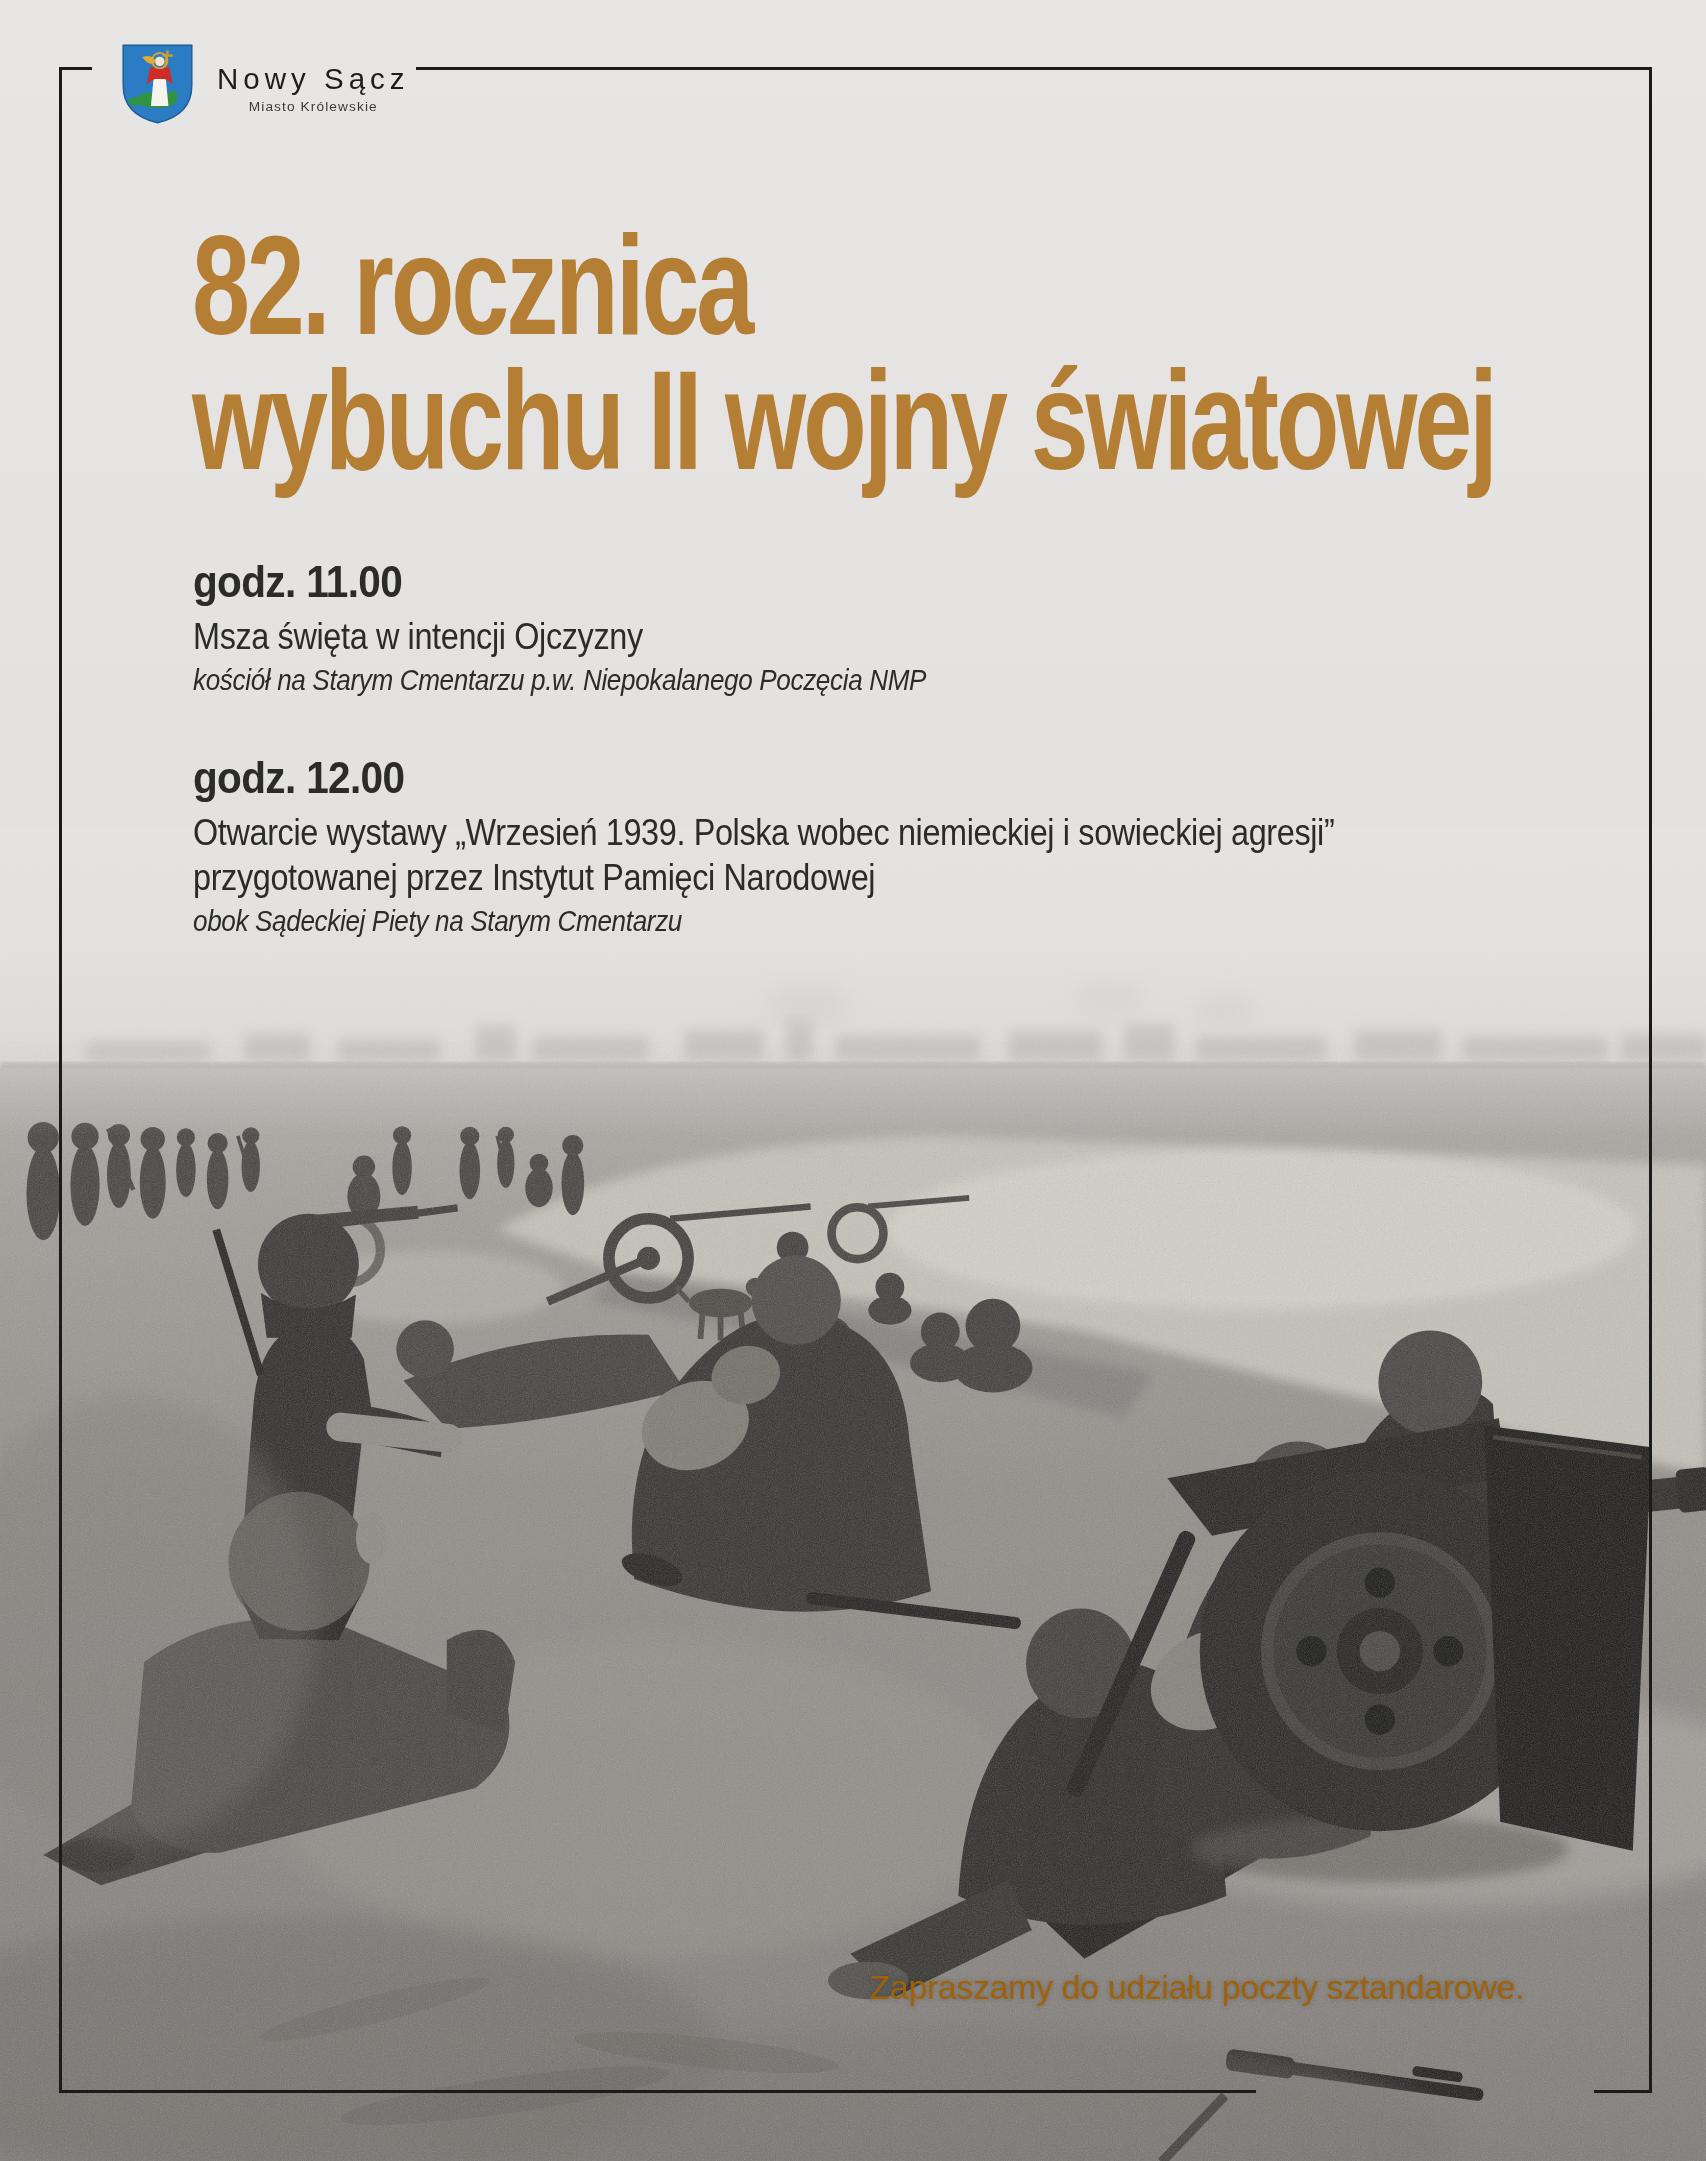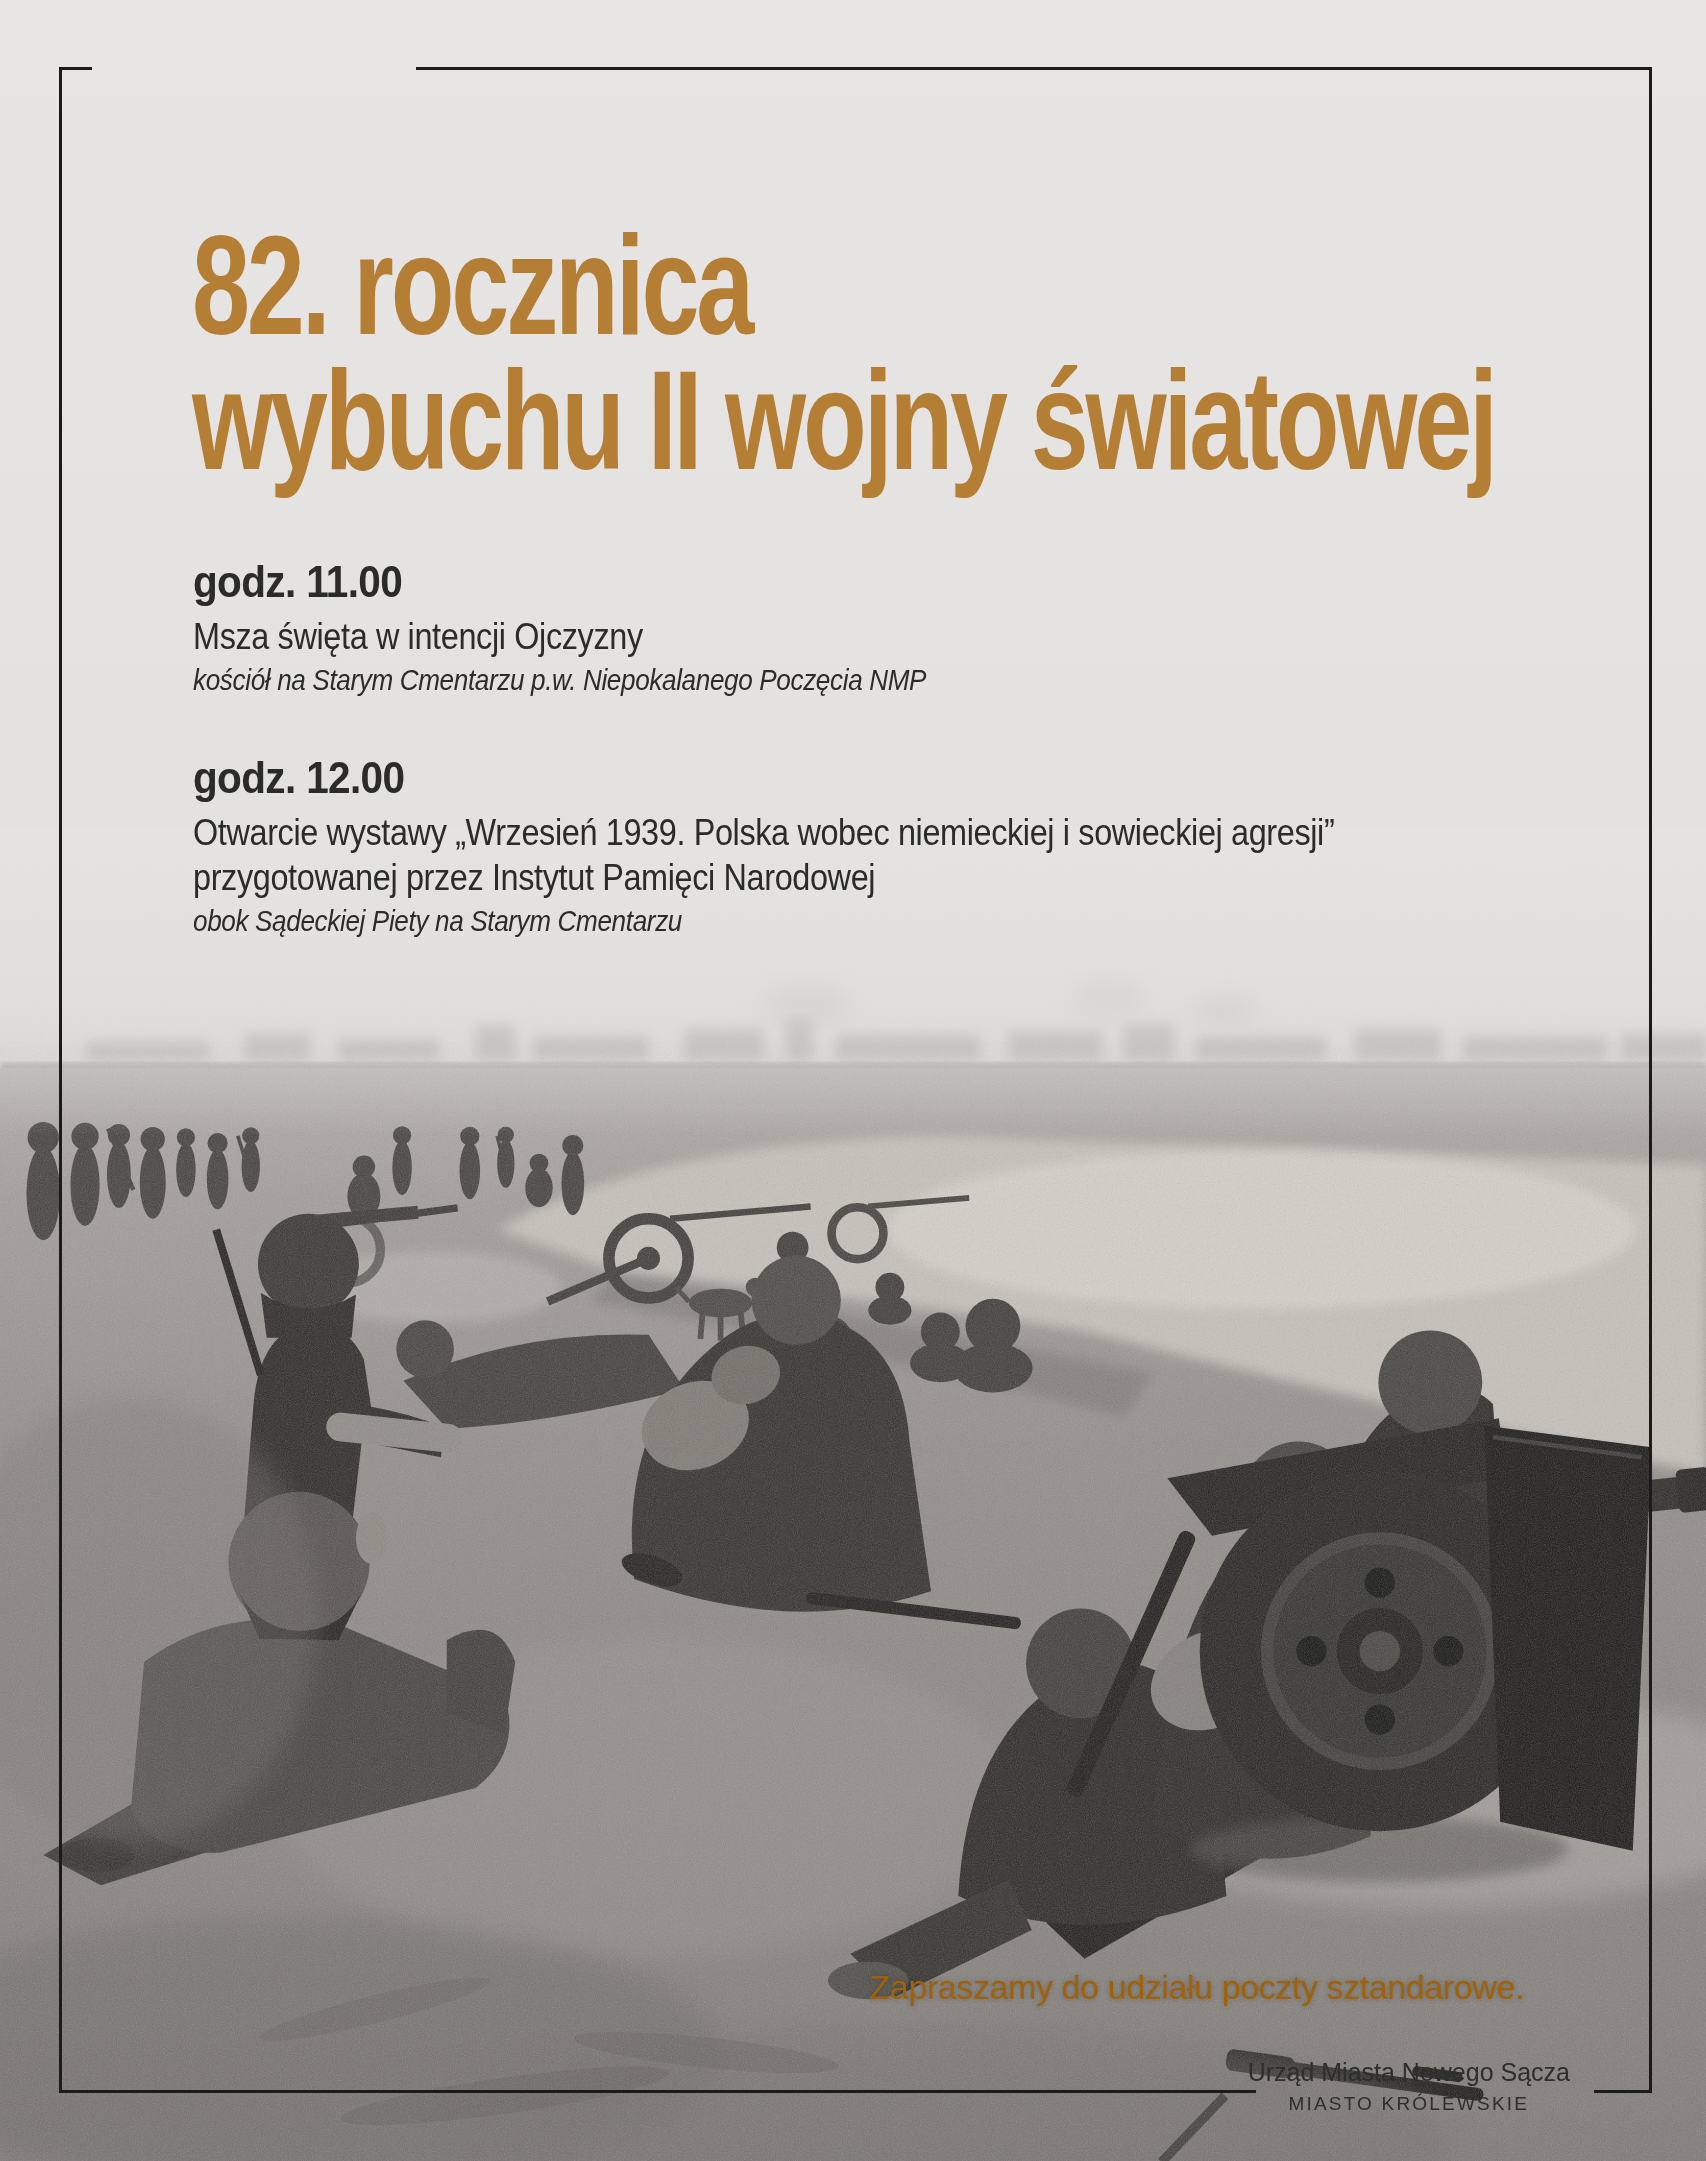--- a/index.html
+++ b/index.html
@@ -280,20 +280,38 @@
     <rect x="0" y="0" width="2369" height="430" fill="url(#fadeG)"></rect>
   </svg>
 
   <div class="frame frame-top-a"></div>
   <div class="frame frame-top-b"></div>
   <div class="frame frame-left"></div>
   <div class="frame frame-right"></div>
   <div class="frame frame-bottom-a"></div>
   <div class="frame frame-bottom-b"></div>
 
+  <div class="logo">
+    <svg class="shield" viewBox="0 0 100 112" aria-hidden="true">
+      <path d="M3,3 H97 V58 C97,92 72,104 50,109 C28,104 3,92 3,58 Z" fill="#2b7cc3" stroke="#1d5e96" stroke-width="2"></path>
+      <path d="M18,80 q10,-16 28,-11 q17,4 24,-4 q9,2 7,11 q-4,13 -24,13 q-24,0 -35,-9 z" fill="#2f9440"></path>
+      <path d="M12,76 q11,-5 16,2 l-5,7 q-9,2 -13,-5 z" fill="#2f9440"></path>
+      <line x1="64" y1="10" x2="52" y2="80" stroke="#c9992c" stroke-width="3.5"></line>
+      <line x1="57" y1="17" x2="71" y2="17" stroke="#c9992c" stroke-width="3.5"></line>
+      <path d="M46,34 L60,34 L65,86 L41,86 Z" fill="#f6f4ef"></path>
+      <path d="M40,33 L66,33 L71,56 L60,49 L46,49 L35,56 Z" fill="#cf2b2b"></path>
+      <circle cx="53" cy="25" r="6.5" fill="#f2e6d4"></circle>
+      <circle cx="53" cy="24" r="10.5" fill="none" stroke="#dba62f" stroke-width="2.5"></circle>
+      <path d="M29,19 Q44,14 48,26 Q39,33 29,19 Z" fill="#e0ac31"></path>
+    </svg>
+    <div class="logo-text">
+      <div class="logo-name">Nowy Sącz</div>
+      <div class="logo-sub">Miasto Królewskie</div>
+    </div>
+  </div>
 
   <div class="title">
     <div>82. rocznica</div>
     <div>wybuchu II wojny światowej</div>
   </div>
 
   <div class="sched sched-1">
     <div class="sched-time">godz. 11.00</div>
     <div class="sched-line">Msza święta w intencji Ojczyzny</div>
     <div class="sched-note">kościół na Starym Cmentarzu p.w. Niepokalanego Poczęcia NMP</div>
@@ -301,19 +319,15 @@
 
   <div class="sched sched-2">
     <div class="sched-time">godz. 12.00</div>
     <div class="sched-line">Otwarcie wystawy „Wrzesień 1939. Polska wobec niemieckiej i sowieckiej agresji”</div>
     <div class="sched-line">przygotowanej przez Instytut Pamięci Narodowej</div>
     <div class="sched-note">obok Sądeckiej Piety na Starym Cmentarzu</div>
   </div>
 
   <div class="invite">Zapraszamy do udziału poczty sztandarowe.</div>
 
-  <div class="footer">
-    <div class="footer-org">Urząd Miasta Nowego Sącza</div>
-    <div class="footer-motto">MIASTO KRÓLEWSKIE</div>
-  </div>
 
 </div>
 
 
 </body></html>

